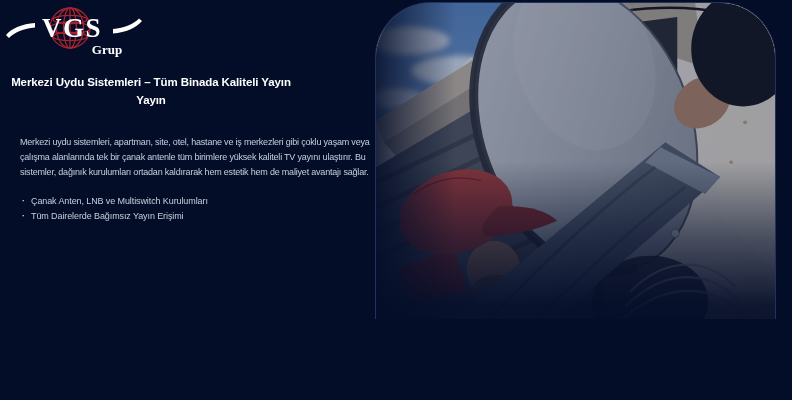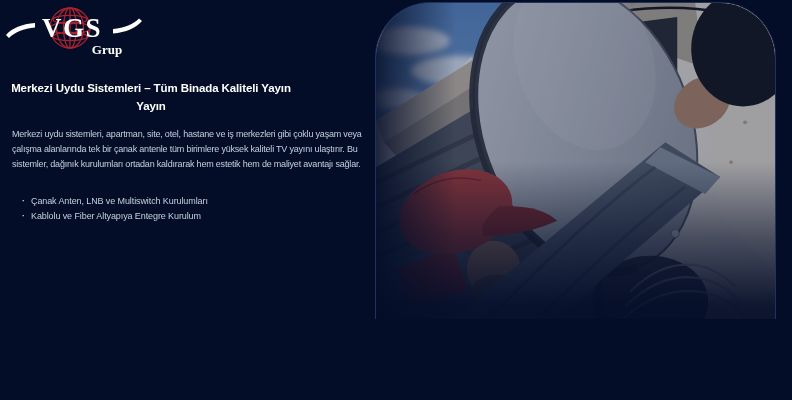--- a/index.html
+++ b/index.html
@@ -4,27 +4,27 @@
 <style>
   html,body{margin:0;padding:0;background:#040d28;}
   .screen{
     position:relative;width:792px;height:319px;overflow:hidden;
     background:#040d28;font-family:"Liberation Sans",sans-serif;
   }
   
   .logo{position:absolute;left:4px;top:2px;width:140px;height:58px;cursor:pointer;}
   
   .title{
-    position:absolute;left:0;top:79px;width:302px;margin:0;
+    position:absolute;left:0;top:73px;width:302px;margin:0;
     text-align:center;color:#ffffff;font-size:11.5px;line-height:18px;
     font-weight:bold;letter-spacing:-0.1px;
   }
   .title span{display:block;}
   .para{
-    position:absolute;left:8px;width:358px;margin:4px;
+    position:absolute;left:8px;width:358px;margin:12px;
     font-size:9px;line-height:15px;color:#c6cede;letter-spacing:-0.2px;
   }
   .intro{top:123px;}
   .outro{top:259px;}
   .bullets{position:absolute;left:14px;top:186px;margin:8px;padding:0;list-style:none;}
   .bullets li{
     position:relative;padding-left:9px;font-size:9px;line-height:15px;
     color:#c6cede;letter-spacing:-0.1px;
   }
   .bullets li::before{content:"·";position:absolute;left:0;top:0;font-weight:bold;color:#c6cede;}
@@ -71,21 +71,21 @@
 
   <h1 class="title">
     <span>Merkezi Uydu Sistemleri – Tüm Binada Kaliteli Yayın</span>
     <span>Yayın</span>
   </h1>
 
   <p class="para intro">Merkezi uydu sistemleri, apartman, site, otel, hastane ve iş merkezleri gibi çoklu yaşam veya çalışma alanlarında tek bir çanak antenle tüm birimlere yüksek kaliteli TV yayını ulaştırır. Bu sistemler, dağınık kurulumları ortadan kaldırarak hem estetik hem de maliyet avantajı sağlar.</p>
 
   <ul class="bullets">
     <li><span>Çanak Anten, LNB ve Multiswitch Kurulumları</span></li>
-    <li><span>Kablolu ve Fiber Altyapıya Entegre Kurulum</span></li>
+    <li><span>Tüm Dairelerde Bağımsız Yayın Erişimi</span></li>
   </ul>
 
 
   <div class="photo-card" title="Technician in a red cap mounting a large satellite dish on a building rooftop">
     <svg viewBox="0 0 400 380" preserveAspectRatio="none">
       <defs>
         <linearGradient id="sky" x1="0" y1="0" x2="0" y2="1">
           <stop offset="0" stop-color="#5d8cc6"></stop>
             <stop offset="1" stop-color="#a9c5e4"></stop>
         </linearGradient>

